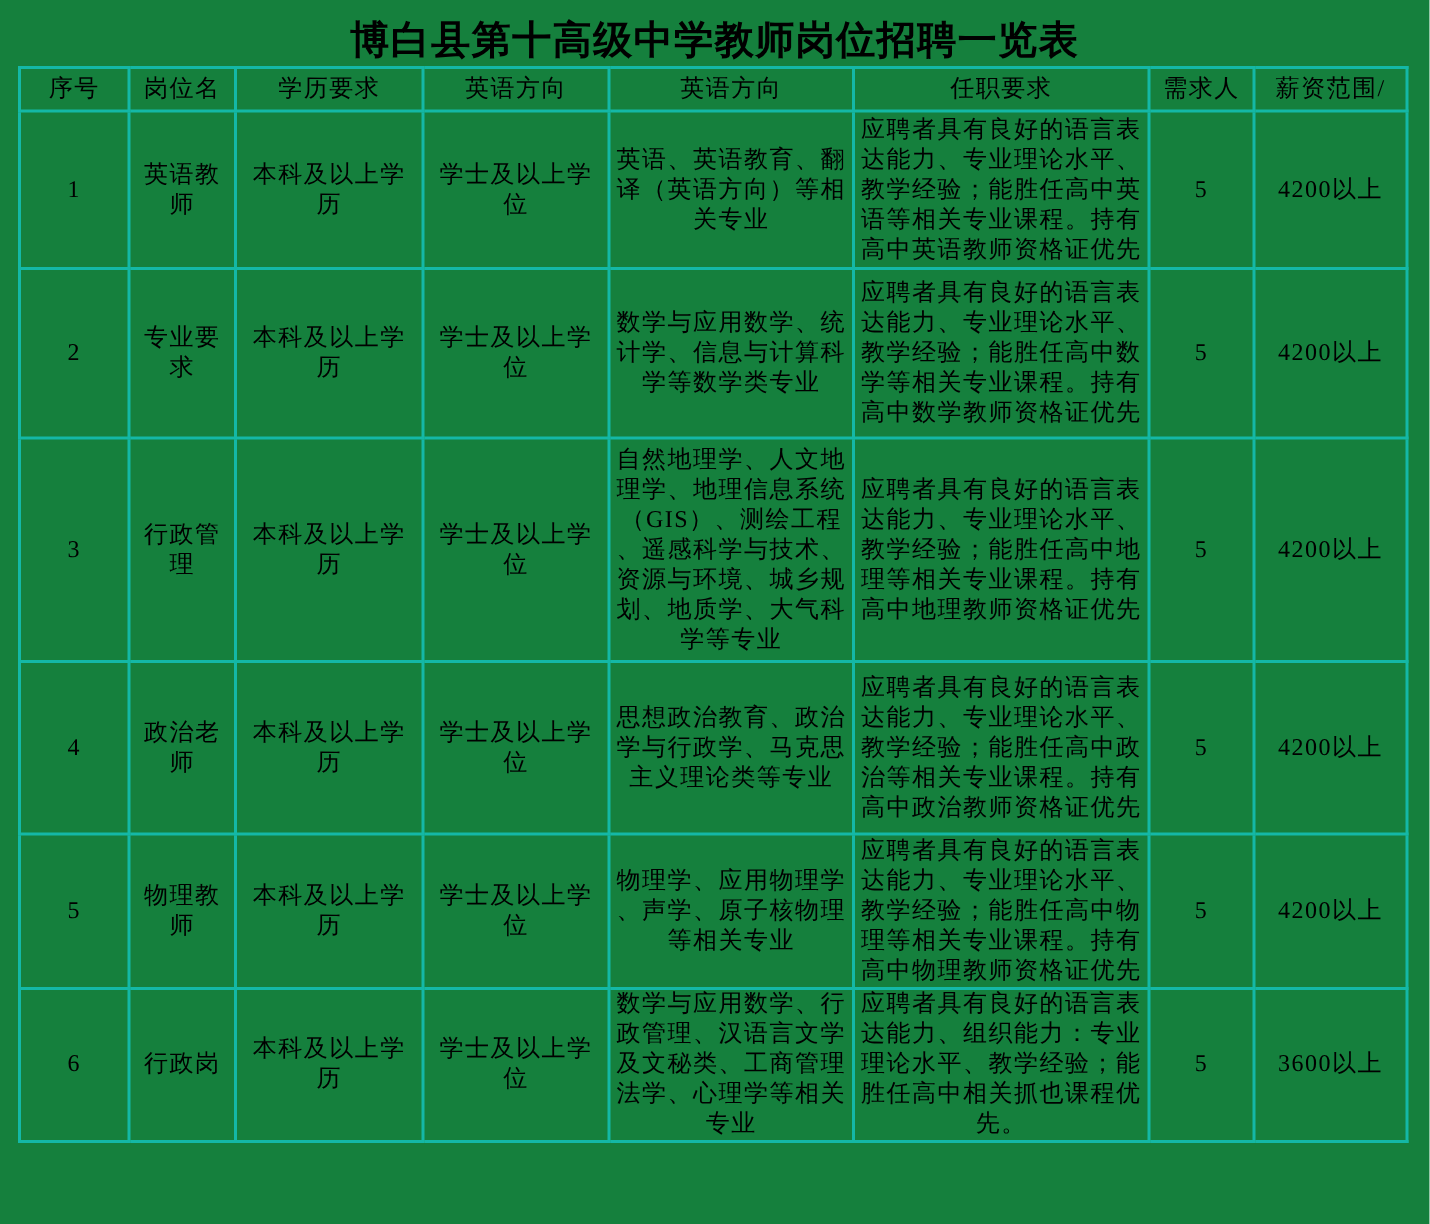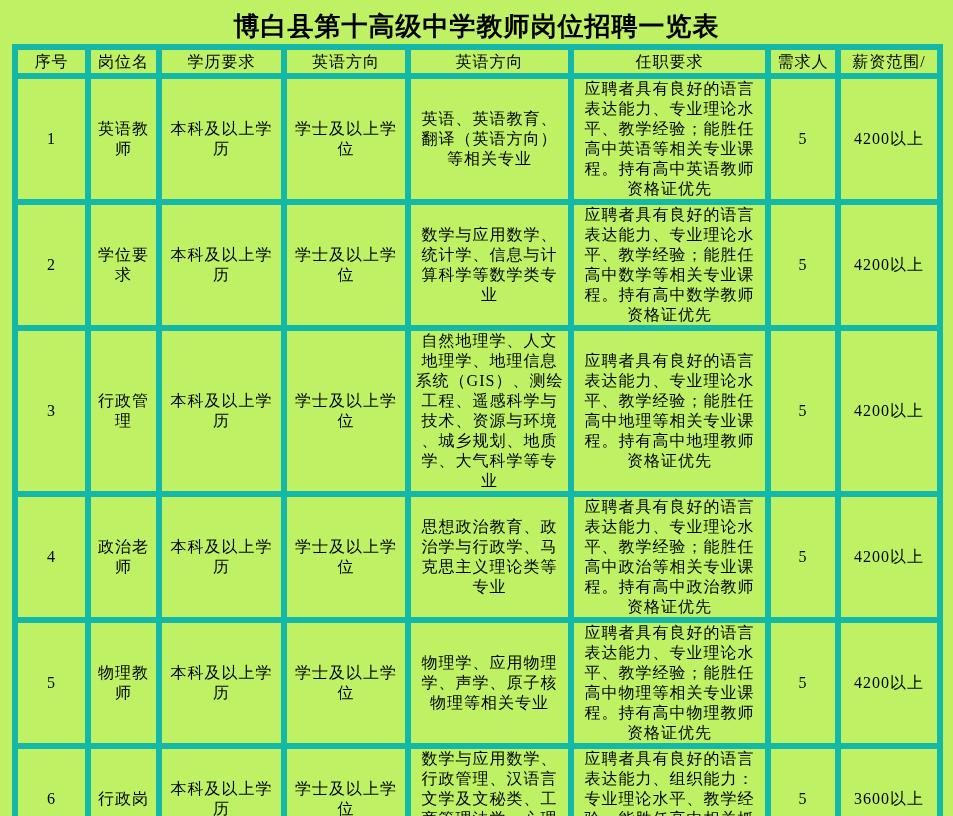--- a/index.html
+++ b/index.html
@@ -4,21 +4,21 @@
 <style>
   html, body {
     margin: 0;
     padding: 0;
     background: #ffffff;
   }
   .page {
     position: relative;
     width: 953px;
     height: 816px;
-    background: #bef264;
+    background: #15803d;
     overflow: hidden;
     font-family: "Liberation Serif", "DejaVu Serif", serif;
     color: #000000;
   }
   .title {
     padding-top: 9px;
     height: 35px;
     text-align: center;
     font-size: 26px;
     font-weight: 700;
@@ -28,21 +28,21 @@
   table.recruit {
     margin-left: 12px;
     border-collapse: collapse;
     table-layout: fixed;
     width: 925px;
     border: 1px solid #000000;
     border-bottom: 2px solid #000000;
   }
   table.recruit th,
   table.recruit td {
-    border: 6px solid #14b8a6;
+    border: 2px solid #14b8a6;
     text-align: center;
     vertical-align: middle;
     font-size: 16px;
     font-weight: normal;
     letter-spacing: 1px;
     line-height: 20px;
     padding: 0 3px;
     overflow: hidden;
     word-break: break-all;
     line-break: anywhere;
@@ -91,21 +91,21 @@
         <td>英语教师</td>
         <td>本科及以上学历</td>
         <td>学士及以上学位</td>
         <td>英语、英语教育、翻译（英语方向）等相关专业</td>
         <td>应聘者具有良好的语言表达能力、专业理论水平、教学经验；能胜任高中英语等相关专业课程。持有高中英语教师资格证优先</td>
         <td>5</td>
         <td>4200以上</td>
       </tr>
       <tr class="r1">
         <td>2</td>
-        <td>学位要求</td>
+        <td>专业要求</td>
         <td>本科及以上学历</td>
         <td>学士及以上学位</td>
         <td>数学与应用数学、统计学、信息与计算科学等数学类专业</td>
         <td>应聘者具有良好的语言表达能力、专业理论水平、教学经验；能胜任高中数学等相关专业课程。持有高中数学教师资格证优先</td>
         <td>5</td>
         <td>4200以上</td>
       </tr>
       <tr class="r2">
         <td>3</td>
         <td>行政管理</td>

